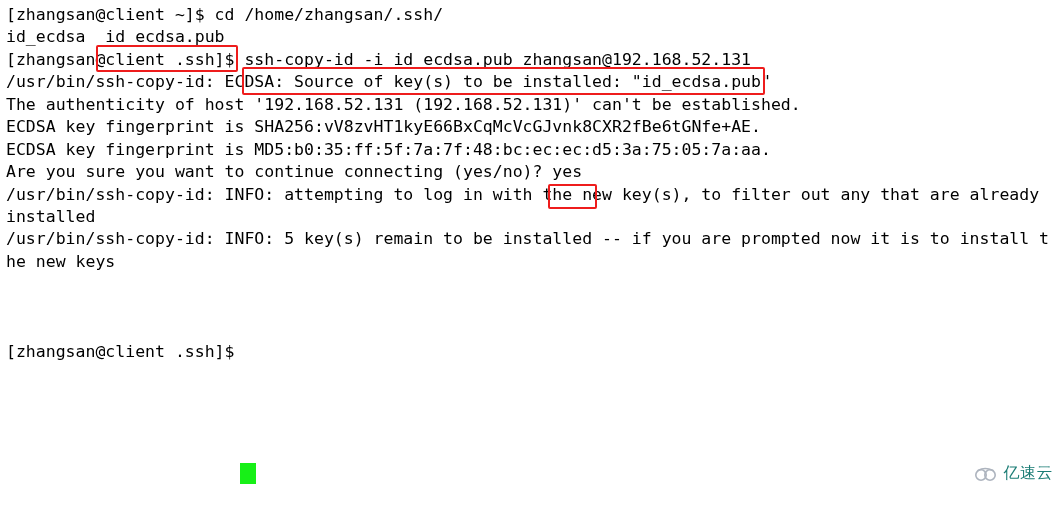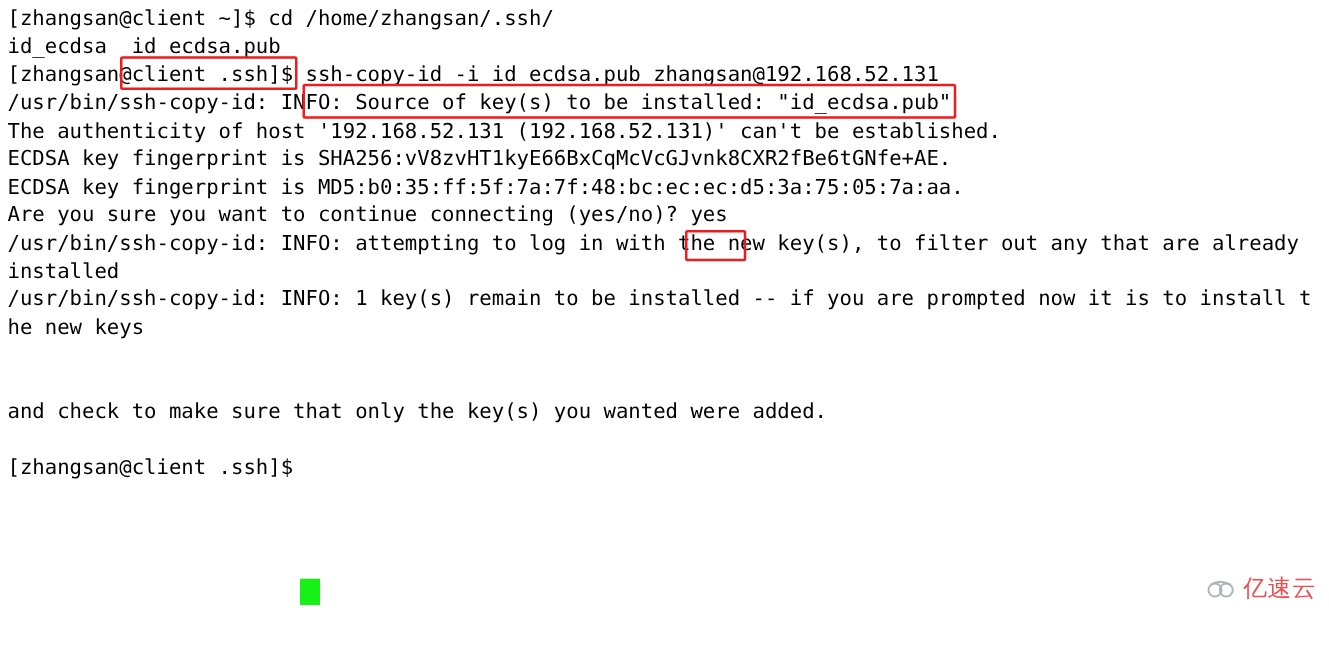--- a/index.html
+++ b/index.html
@@ -54,50 +54,49 @@
     position: absolute;
     right: 10px;
     bottom: 8px;
     display: flex;
     align-items: center;
     gap: 4px;
     opacity: 0.95;
   }
   .watermark .wm-text {
     font-family: "DejaVu Sans", "Liberation Sans", sans-serif;
-    font-size: 19px;
-    color: #ef4444;
+    font-size: 16px;
+    color: #0f766e;
     letter-spacing: 0.5px;
     font-weight: 500;
   }
   .watermark svg {
     display: block;
   }
 </style>
 </head>
 <body>
 
 <div id="terminal">
 
   <div id="lines">
       <div class="line">[zhangsan@client ~]$ cd /home/zhangsan/.ssh/</div>
       <div class="line">id_ecdsa  id_ecdsa.pub</div>
       <div class="line">[zhangsan@client .ssh]$ ssh-copy-id -i id_ecdsa.pub zhangsan@192.168.52.131</div>
-      <div class="line">/usr/bin/ssh-copy-id: INFO: Source of key(s) to be installed: "id_ecdsa.pub"</div>
+      <div class="line">/usr/bin/ssh-copy-id: ECDSA: Source of key(s) to be installed: "id_ecdsa.pub"</div>
       <div class="line">The authenticity of host '192.168.52.131 (192.168.52.131)' can't be established.</div>
       <div class="line">ECDSA key fingerprint is SHA256:vV8zvHT1kyE66BxCqMcVcGJvnk8CXR2fBe6tGNfe+AE.</div>
       <div class="line">ECDSA key fingerprint is MD5:b0:35:ff:5f:7a:7f:48:bc:ec:ec:d5:3a:75:05:7a:aa.</div>
       <div class="line">Are you sure you want to continue connecting (yes/no)? yes</div>
       <div class="line">/usr/bin/ssh-copy-id: INFO: attempting to log in with the new key(s), to filter out any that are already</div>
       <div class="line">installed</div>
-      <div class="line">/usr/bin/ssh-copy-id: INFO: 1 key(s) remain to be installed -- if you are prompted now it is to install t</div>
+      <div class="line">/usr/bin/ssh-copy-id: INFO: 5 key(s) remain to be installed -- if you are prompted now it is to install t</div>
       <div class="line">he new keys</div>
       <div class="line blank"> </div>
       <div class="line blank"> </div>
-      <div class="line">and check to make sure that only the key(s) you wanted were added.</div>
       <div class="line blank"> </div>
       <div class="line">[zhangsan@client .ssh]$ </div>
     </div>
 
   <div id="annotations">
       <div class="annot-box" style="left: 96px; top: 45px; width: 142px; height: 27px; border-color: rgb(238, 28, 28);"></div>
       <div class="annot-box" style="left: 242px; top: 67px; width: 523px; height: 28px; border-color: rgb(238, 28, 28);"></div>
       <div class="annot-box" style="left: 548px; top: 184px; width: 49px; height: 25px; border-color: rgb(238, 28, 28);"></div>
     </div>
 

